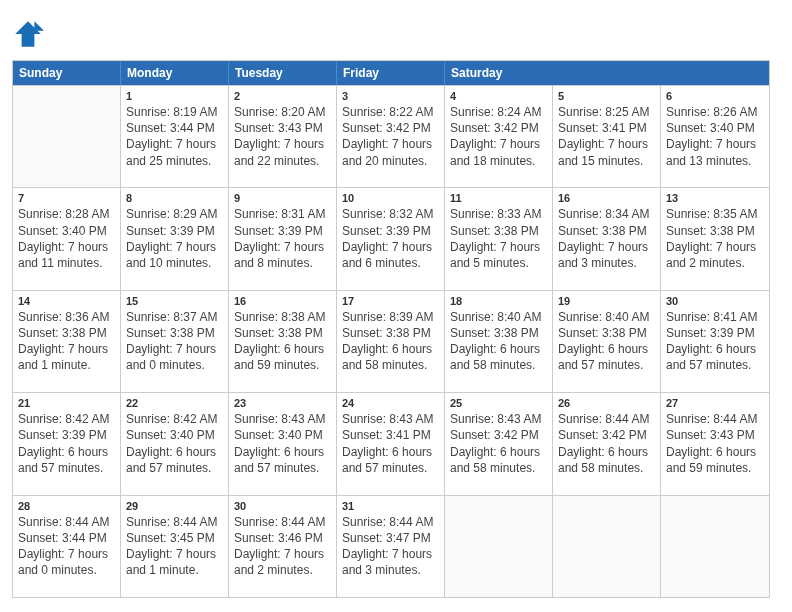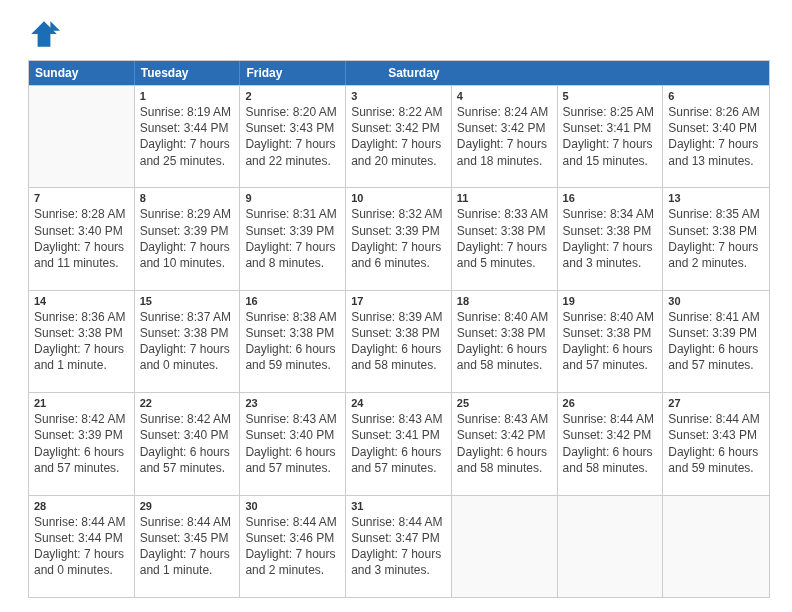--- a/index.html
+++ b/index.html
@@ -6,21 +6,21 @@
     body {
       font-family: Arial, sans-serif;
       background: #fff;
       width: 792px;
       height: 612px;
       overflow: hidden;
     }
     .page {
       width: 792px;
       height: 612px;
-      padding: 18px 22px 14px 28px;
+      padding: 18px 22px 14px 12px;
       display: flex;
       flex-direction: column;
     }
     .header {
       display: flex;
       justify-content: space-between;
       align-items: flex-start;
       margin-bottom: 10px;
     }
     .logo {
@@ -74,21 +74,21 @@
       background: #2a6db5;
     }
     .cal-header-cell {
       color: #fff;
       font-size: 12px;
       font-weight: bold;
       padding: 5px 6px;
       border-right: 1px solid #4a8ad0;
       text-align: left;
     }
-    .cal-header-cell:last-child { border-right: none; margin-left: 36px; }
+    .cal-header-cell:last-child { border-right: none; }
     .cal-body {
       flex: 1;
       display: flex;
       flex-direction: column;
     }
     .cal-row {
       display: grid;
       grid-template-columns: repeat(7, 1fr);
       flex: 1;
       border-top: 1px solid #ccc;
@@ -134,20 +134,21 @@
     </div>
     <div class="title-area">
       <div class="month-title"></div>
       <div class="subtitle"></div>
     </div>
   </div>
 
   <div class="calendar">
     <div class="cal-header-row">
     <div class="cal-header-cell">Sunday</div>
+        <div class="cal-header-cell">Monday</div>
         <div class="cal-header-cell">Tuesday</div>
         <div class="cal-header-cell">Friday</div>
         <div class="cal-header-cell">Saturday</div>
       </div>
     <div class="cal-body">
     <div class="cal-row">
           <div class="cal-cell empty"></div>
           <div class="cal-cell">
             <div class="day-number">1</div>
             <div class="day-info">Sunrise: 8:19 AM<br>Sunset: 3:44 PM<br>Daylight: 7 hours and 25 minutes.</div>

